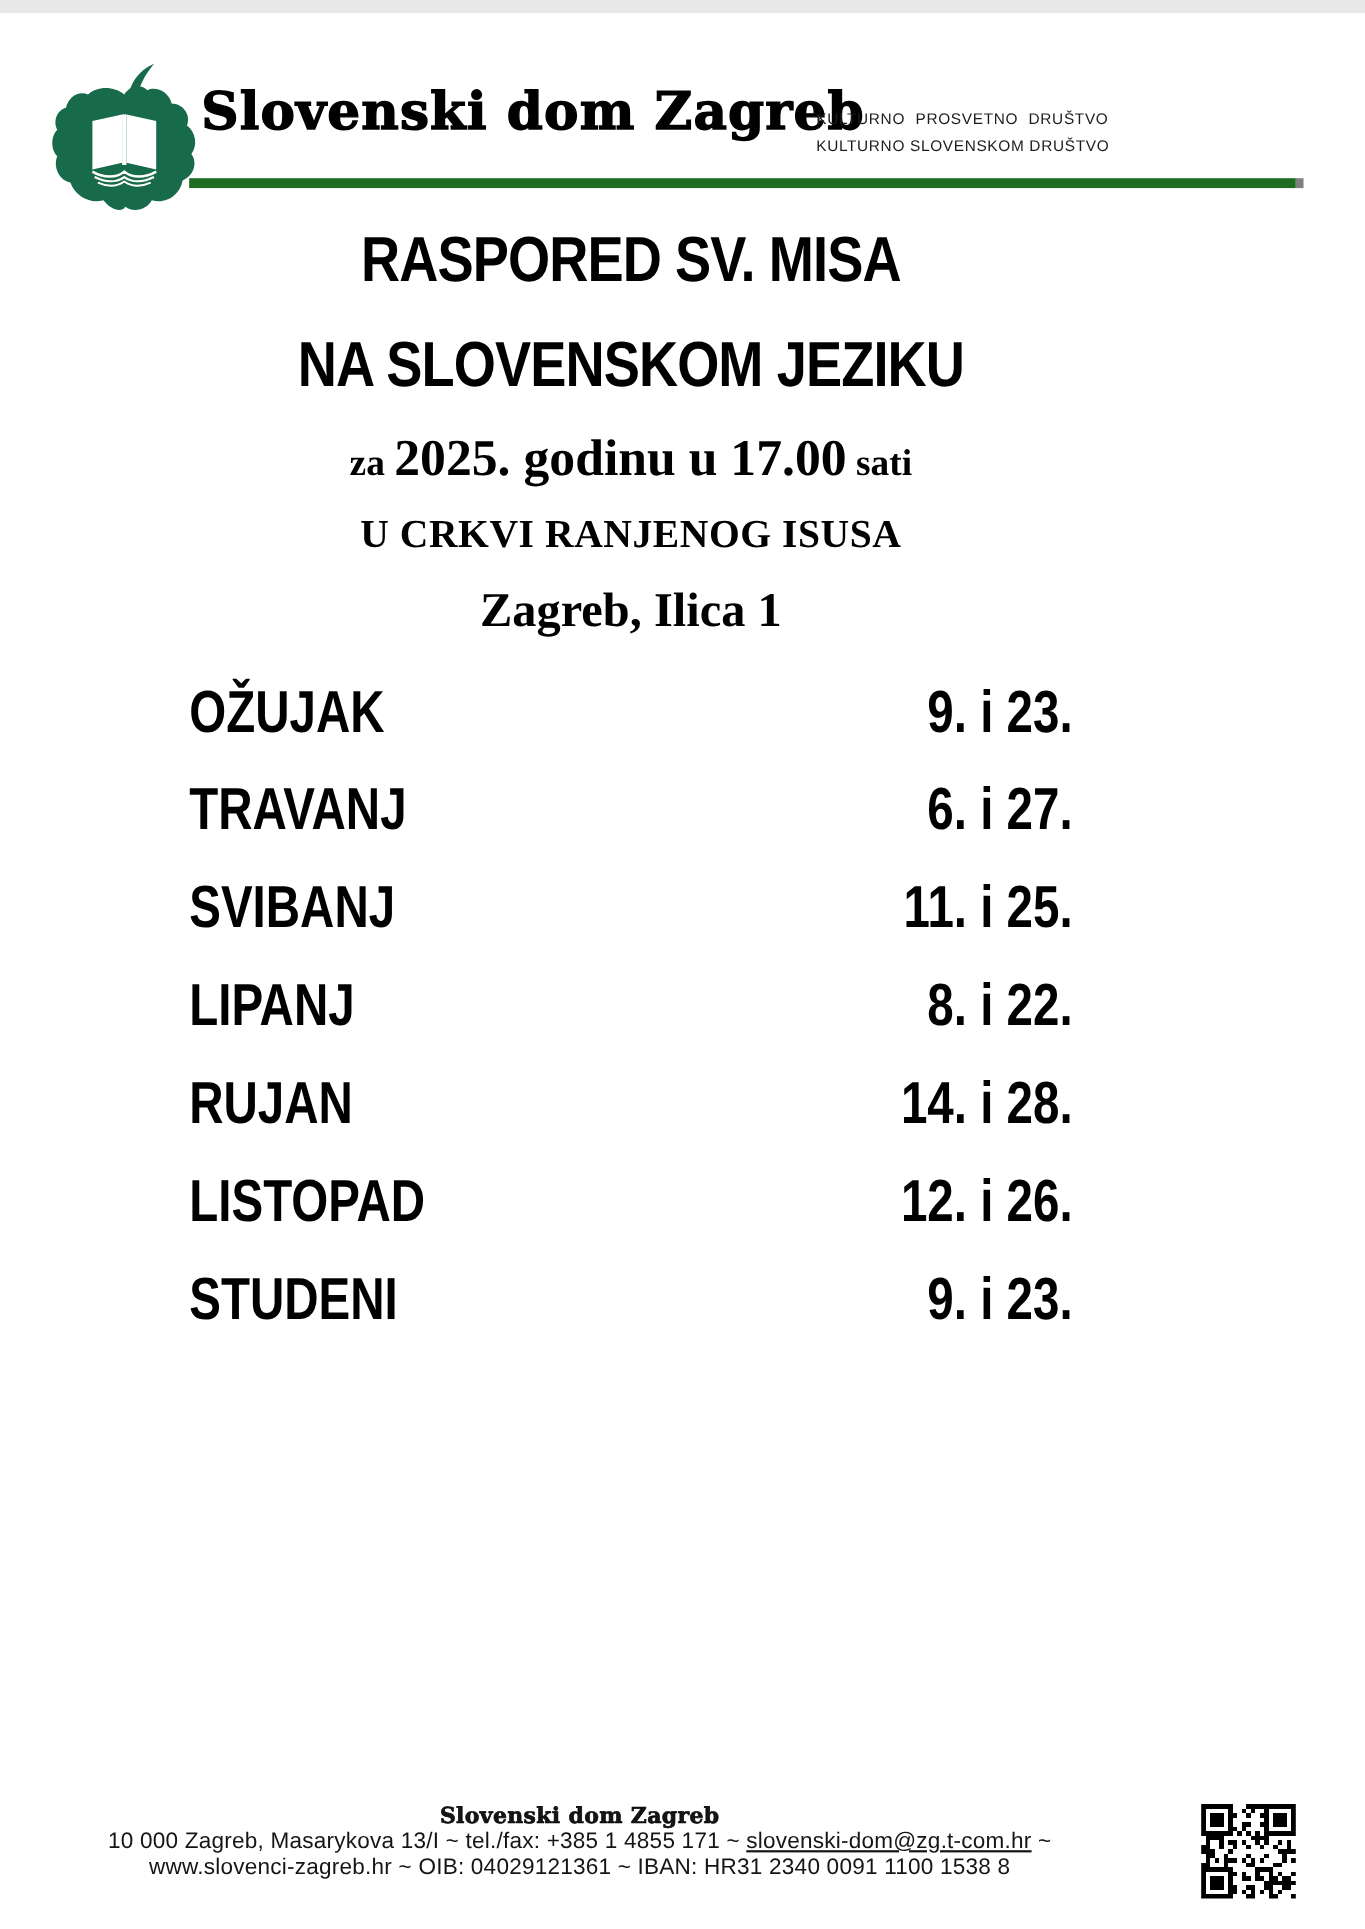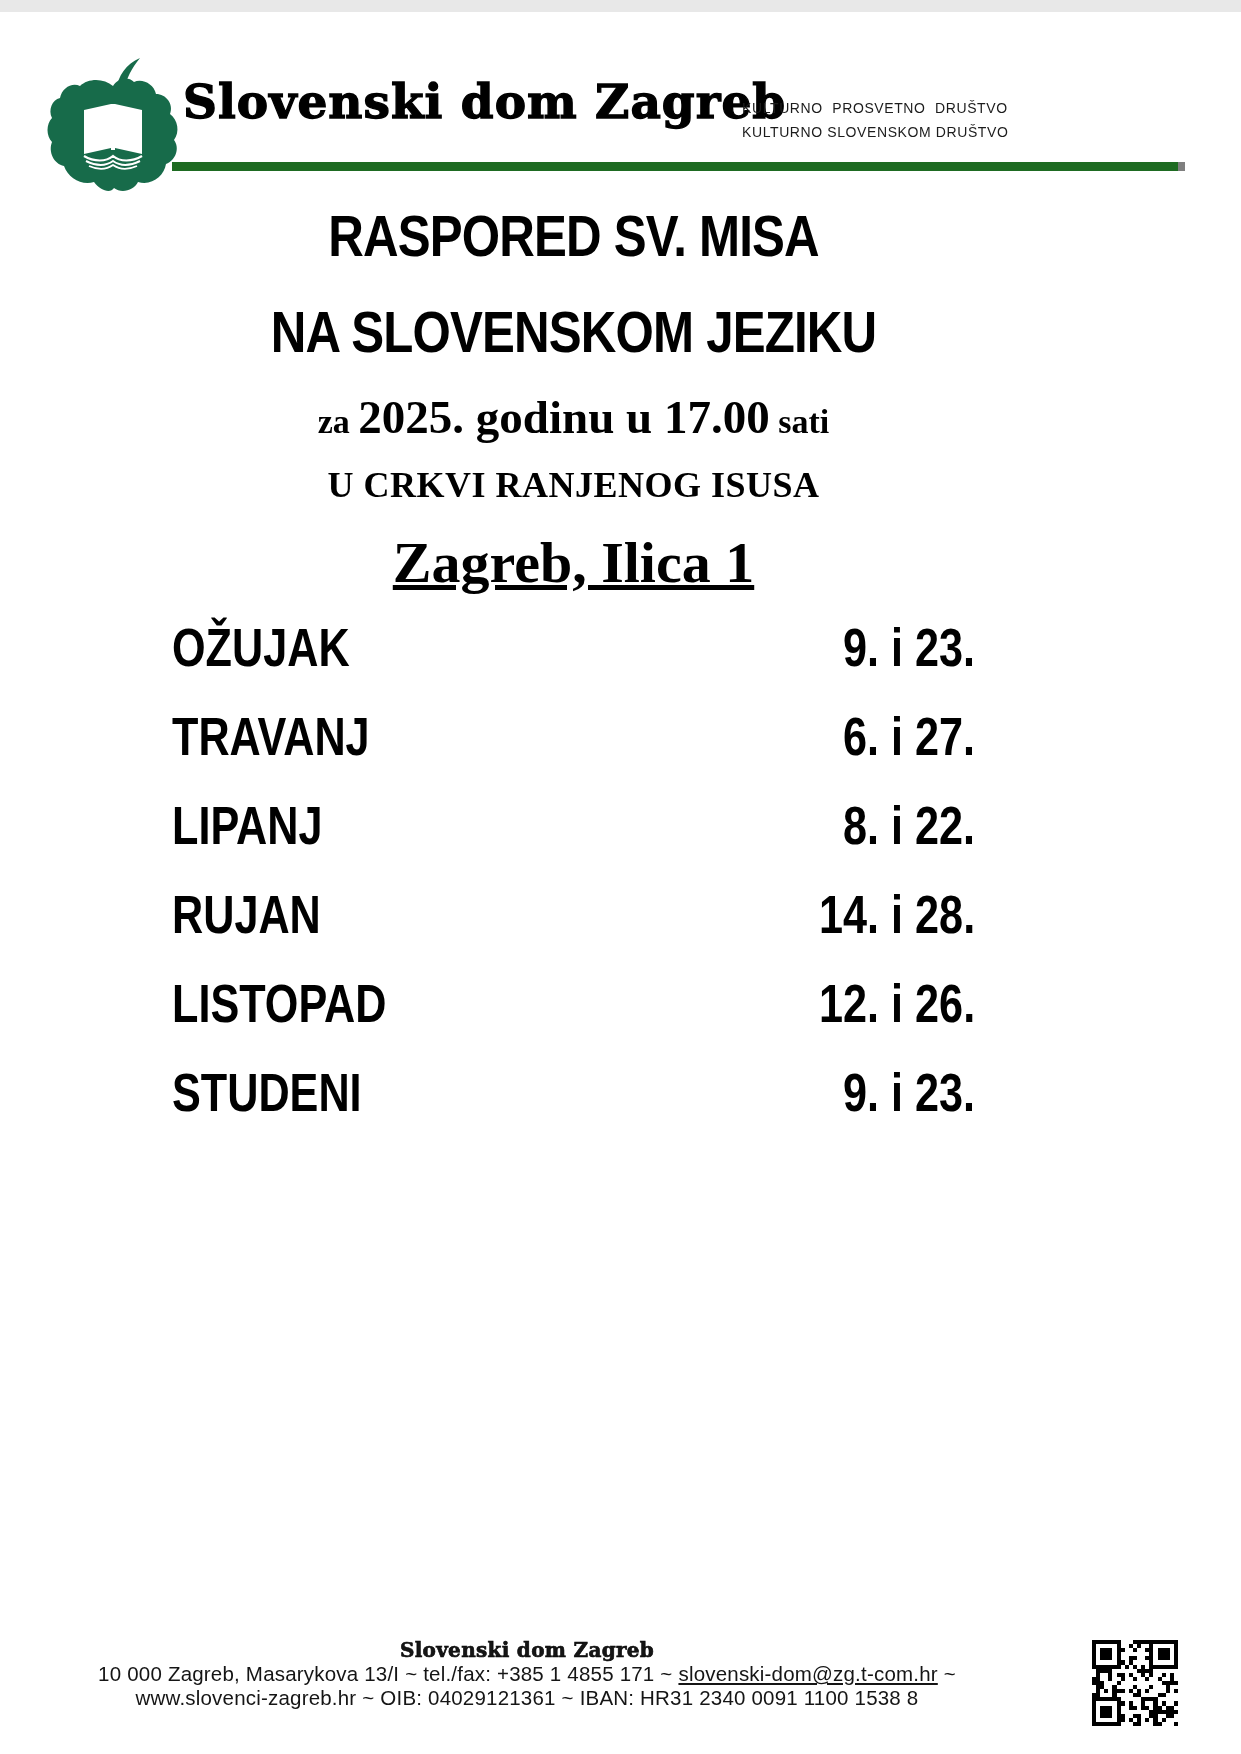--- a/index.html
+++ b/index.html
@@ -41,21 +41,21 @@
     font-weight:bold;font-size:58px;letter-spacing:-1px;white-space:nowrap;
     transform:scaleX(0.85);transform-origin:50% 50%;
   }
   .h1a{top:190px;} .h1b{top:286px;}
   .h-serif{
     font-family:"Liberation Serif",serif;font-weight:bold;white-space:nowrap;
   }
   .h-sub{top:378px;font-size:34px;}
   .h-sub .big{font-size:47px;}
   .h-crkvi{top:452px;font-size:36px;letter-spacing:0.5px;}
-  .h-zagreb{top:517px;font-size:58px;text-decoration:underline;}
+  .h-zagreb{top:517px;font-size:44px;}
   
   .schedule{position:absolute;left:172px;top:604px;width:803px;}
   .srow{
     position:relative;height:89px;
     display:flex;justify-content:space-between;align-items:flex-start;
     font-weight:bold;font-size:54px;white-space:nowrap;
   }
   .srow .month{transform:scaleX(0.80);transform-origin:0 50%;letter-spacing:0;}
   .srow .dates{transform:scaleX(0.80);transform-origin:100% 50%;}
   
@@ -120,20 +120,24 @@
   <div class="content-col h-serif h-zagreb" style="position:absolute;">Zagreb, Ilica 1</div>
 
   <div class="schedule">
     <div class="srow">
       <span class="month">OŽUJAK</span>
       <span class="dates">9. i 23.</span>
     </div>
     <div class="srow">
       <span class="month">TRAVANJ</span>
       <span class="dates">6. i 27.</span>
+    </div>
+    <div class="srow">
+      <span class="month">SVIBANJ</span>
+      <span class="dates">11. i 25.</span>
     </div>
     <div class="srow">
       <span class="month">LIPANJ</span>
       <span class="dates">8. i 22.</span>
     </div>
     <div class="srow">
       <span class="month">RUJAN</span>
       <span class="dates">14. i 28.</span>
     </div>
     <div class="srow">

